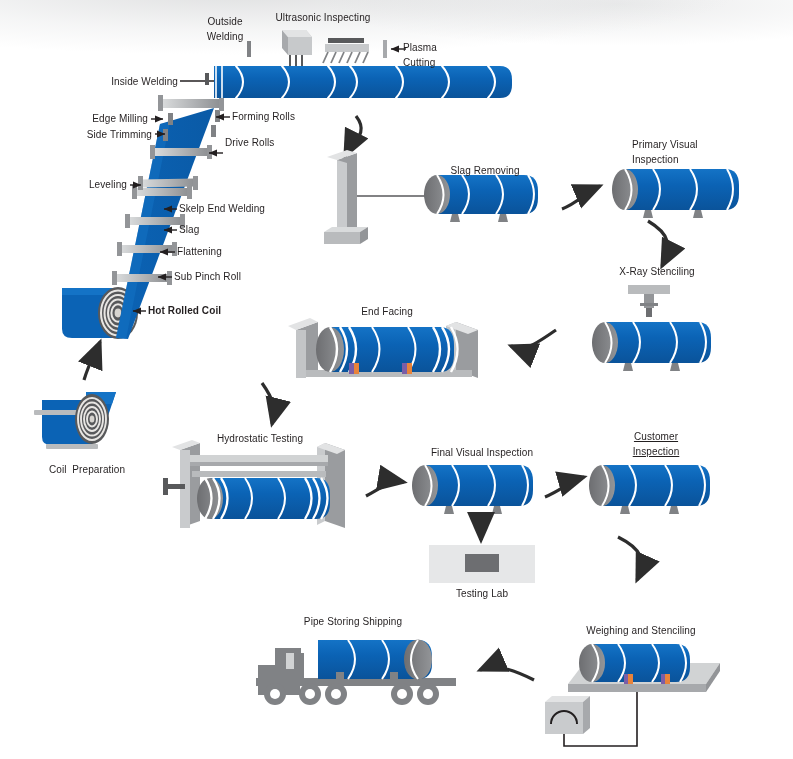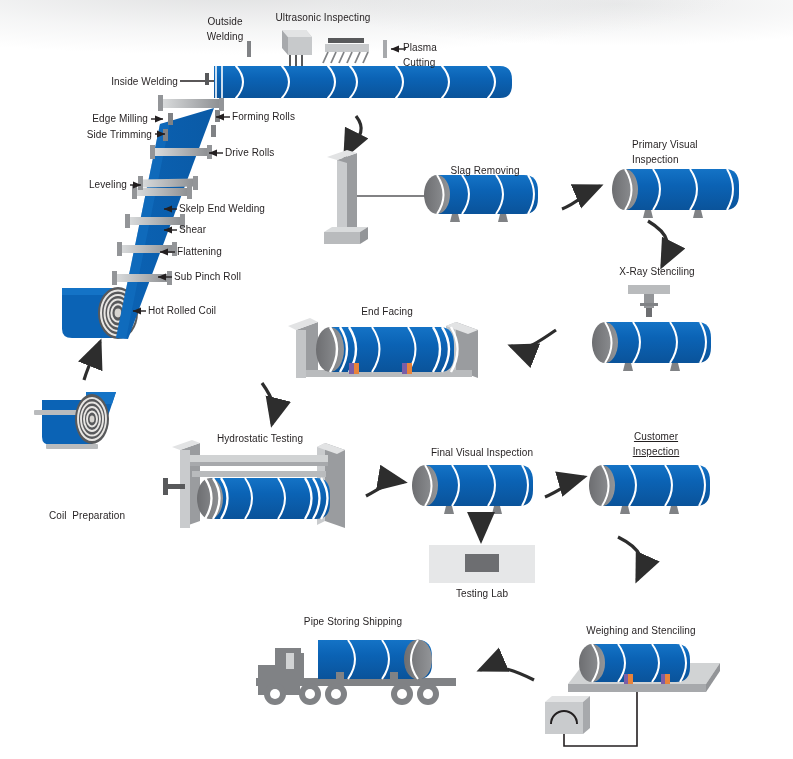--- a/index.html
+++ b/index.html
@@ -484,35 +484,35 @@
 Cutting</div>
 
   <div class="lbl r" style="left:30px;top:74px;width:148px;">Inside Welding</div>
 
   <div class="lbl" style="left:232px;top:109px;">Forming Rolls</div>
 
   <div class="lbl r" style="left:10px;top:111px;width:138px;">Edge Milling</div>
 
   <div class="lbl r" style="left:10px;top:127px;width:142px;">Side Trimming</div>
 
-  <div class="lbl" style="left:225px;top:145px;">Drive Rolls</div>
+  <div class="lbl" style="left:225px;top:135px;">Drive Rolls</div>
 
   <div class="lbl r" style="left:10px;top:177px;width:117px;">Leveling</div>
 
   <div class="lbl" style="left:179px;top:201px;">Skelp End Welding</div>
 
-  <div class="lbl" style="left:179px;top:222px;">Shear</div>
+  <div class="lbl" style="left:179px;top:222px;">Slag</div>
 
   <div class="lbl" style="left:177px;top:244px;">Flattening</div>
 
   <div class="lbl" style="left:174px;top:269px;">Sub Pinch Roll</div>
 
-  <div class="lbl" style="left:148px;top:303px;">Hot Rolled Coil</div>
-
-  <div class="lbl c" style="left:22px;top:462px;width:130px;margin-top:46px;">Coil  Preparation</div>
+  <div class="lbl" style="left:148px;top:303px;font-weight:bold;">Hot Rolled Coil</div>
+
+  <div class="lbl c" style="left:22px;top:462px;width:130px;">Coil  Preparation</div>
 
   <div class="lbl c" style="left:430px;top:163px;width:110px;">Slag Removing</div>
 
   <div class="lbl" style="left:632px;top:137px;width:120px;">Primary Visual
 Inspection</div>
 
   <div class="lbl c" style="left:592px;top:264px;width:130px;">X-Ray Stenciling</div>
 
   <div class="lbl c" style="left:332px;top:304px;width:110px;">End Facing</div>
 

